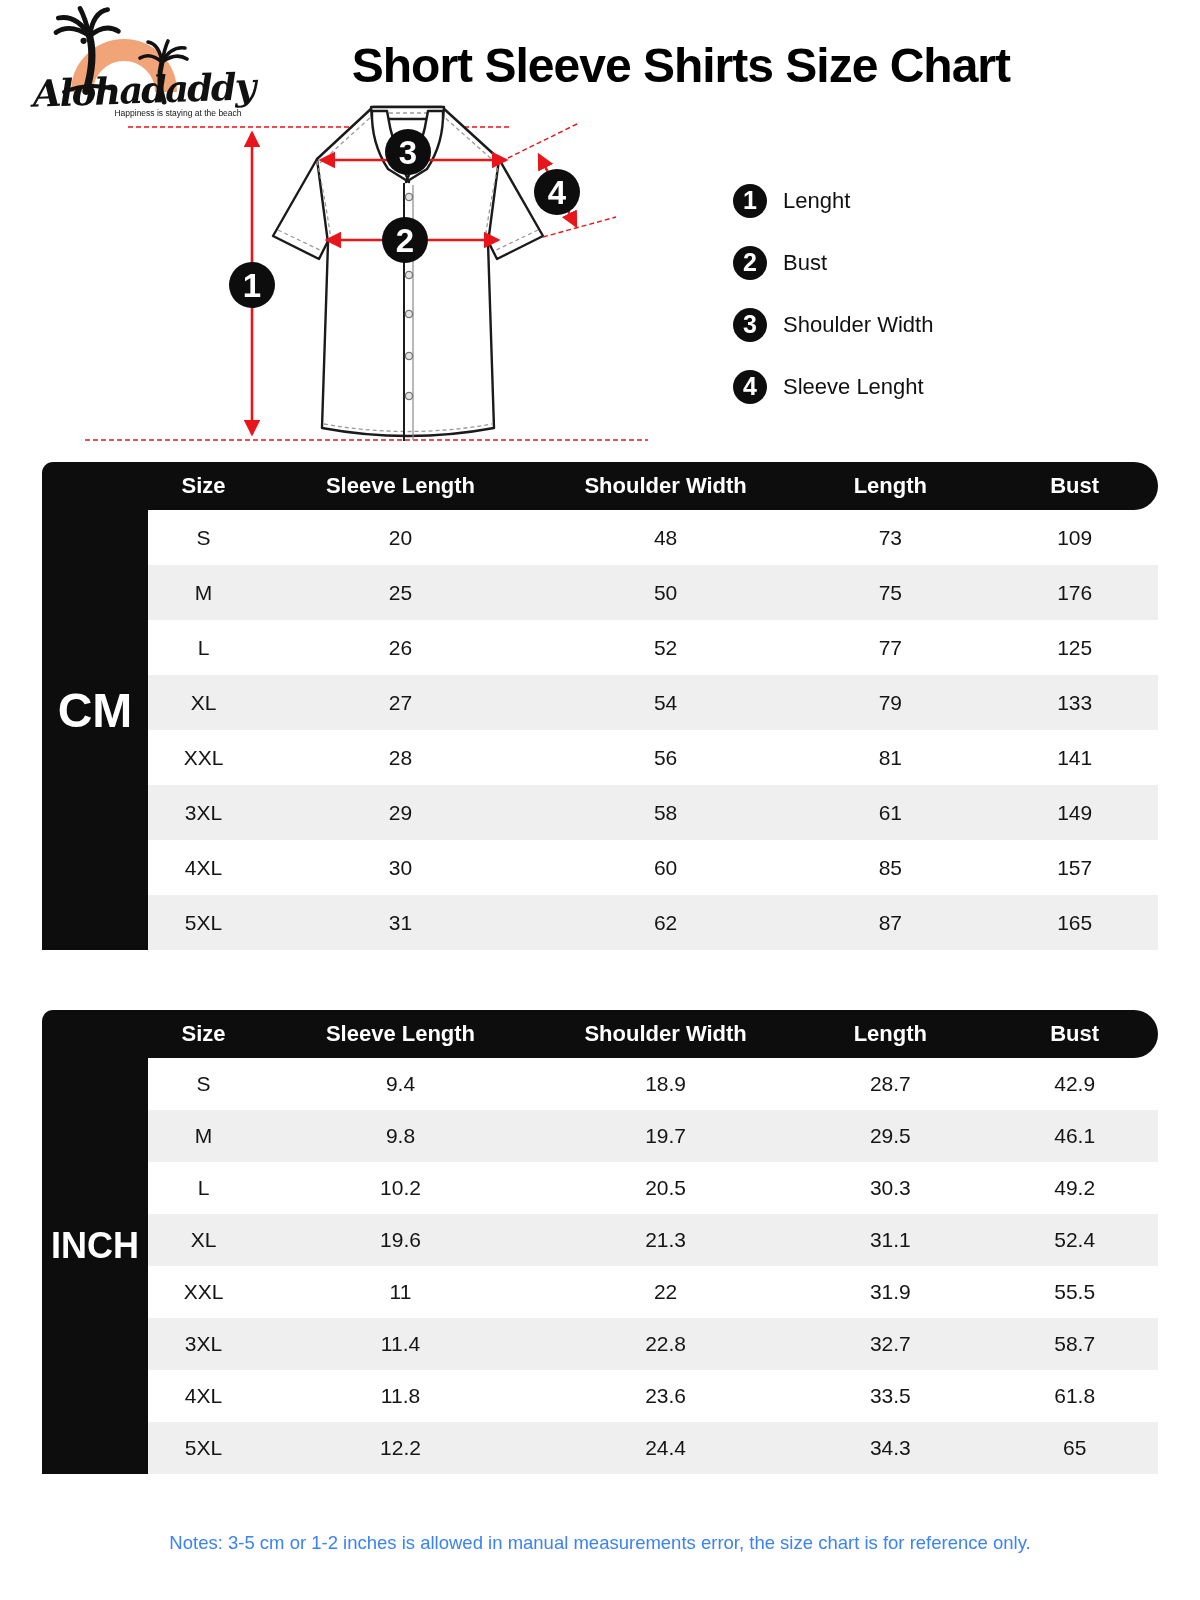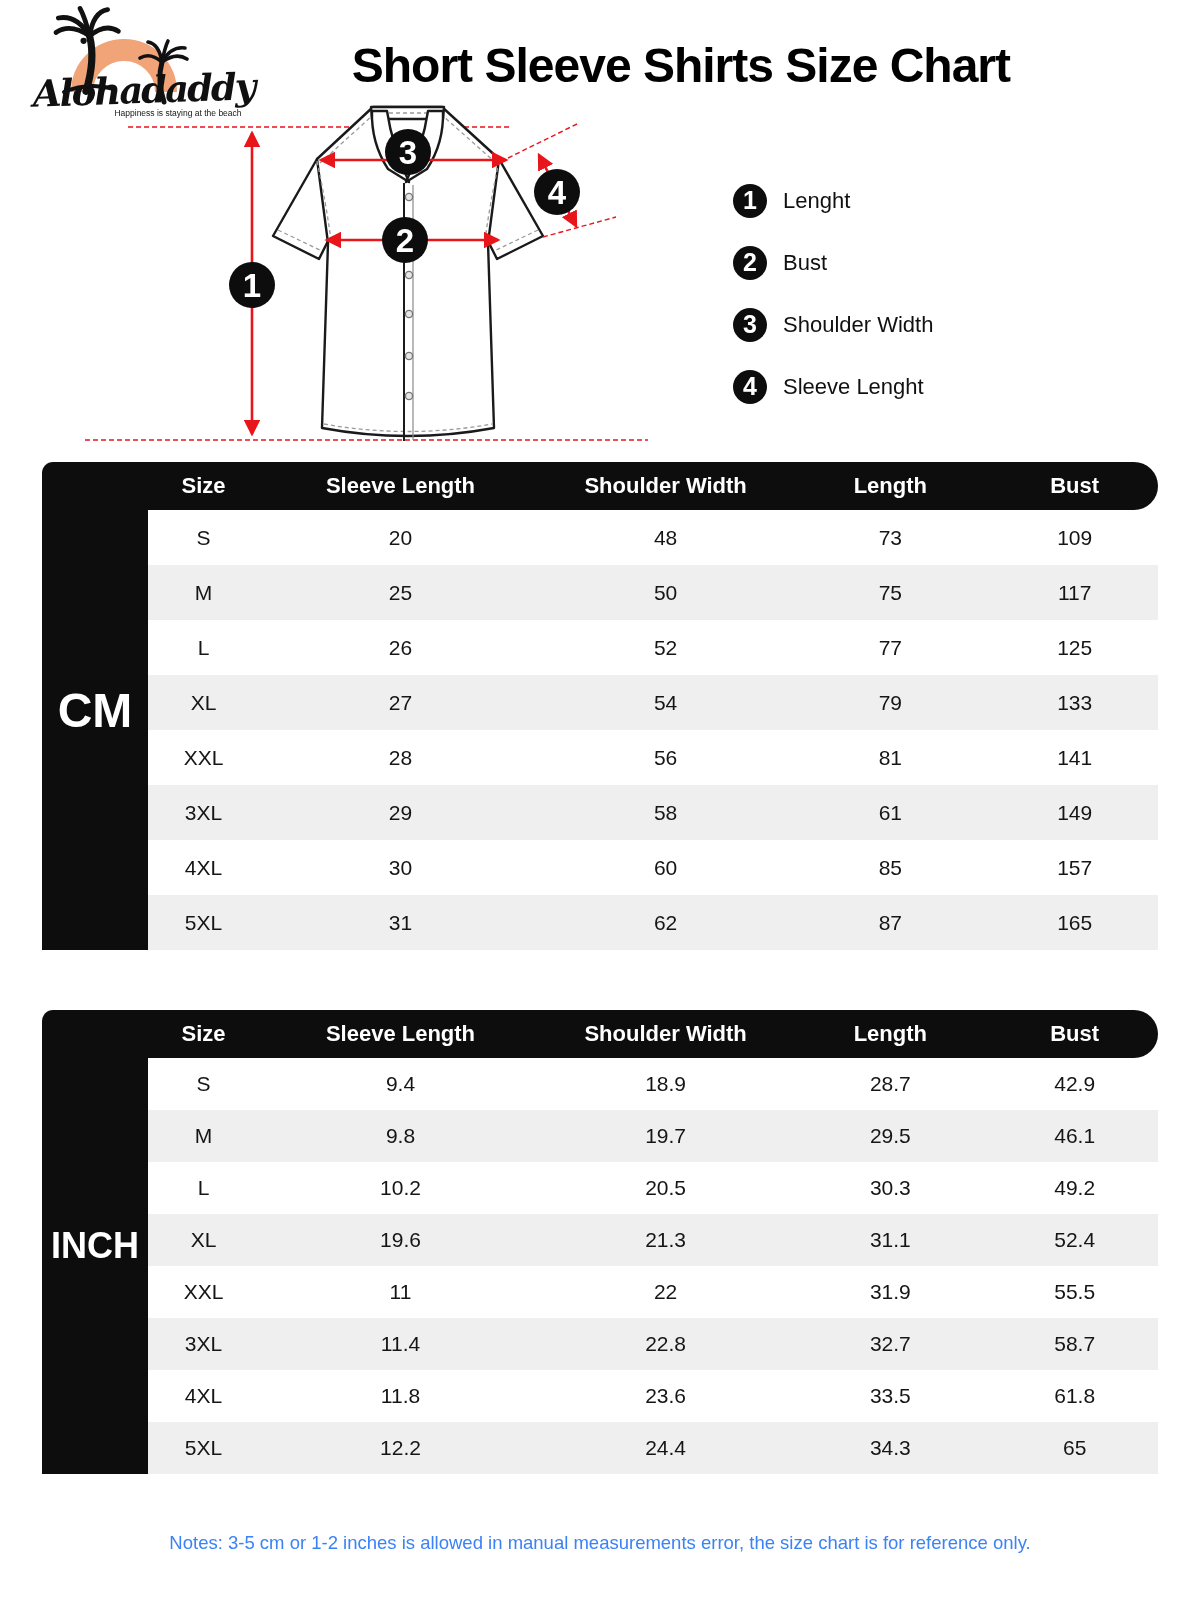--- a/index.html
+++ b/index.html
@@ -211,21 +211,21 @@
             <div class="st-cell c1">20</div>
             <div class="st-cell c2">48</div>
             <div class="st-cell c3">73</div>
             <div class="st-cell c4">109</div>
           </div>
           <div class="st-row">
             <div class="st-cell c0">M</div>
             <div class="st-cell c1">25</div>
             <div class="st-cell c2">50</div>
             <div class="st-cell c3">75</div>
-            <div class="st-cell c4">117</div>
+            <div class="st-cell c4">176</div>
           </div>
           <div class="st-row">
             <div class="st-cell c0">L</div>
             <div class="st-cell c1">26</div>
             <div class="st-cell c2">52</div>
             <div class="st-cell c3">77</div>
             <div class="st-cell c4">125</div>
           </div>
           <div class="st-row">
             <div class="st-cell c0">XL</div>

